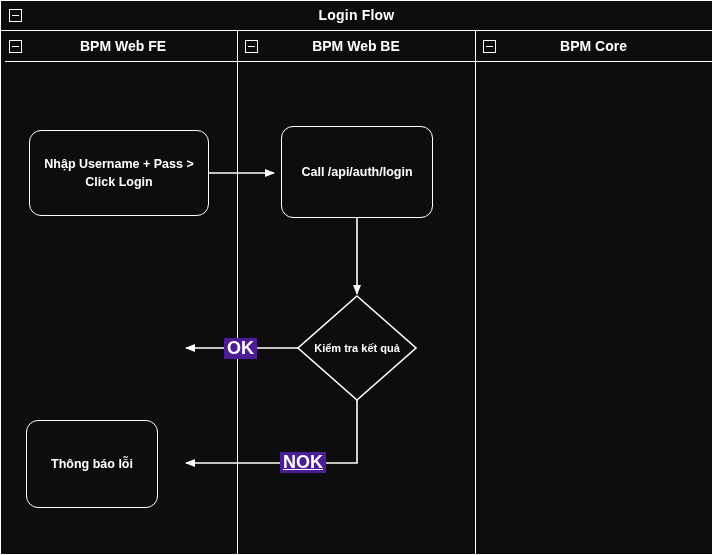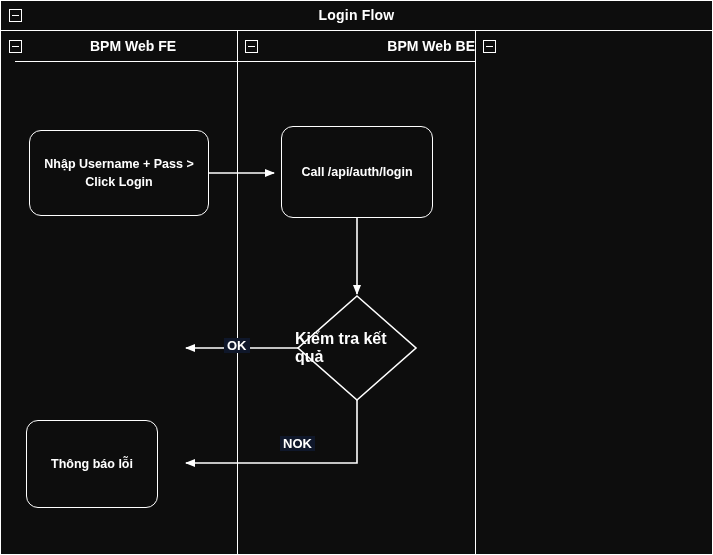--- a/index.html
+++ b/index.html
@@ -111,72 +111,75 @@
   .gateway-label {
     position: absolute;
     left: 0;
     top: 0;
     width: 100%;
     height: 100%;
     display: flex;
     align-items: center;
     justify-content: center;
     color: #ffffff;
-    font-size: 16px;
+    font-size: 11px;
     font-weight: bold;
     pointer-events: none;
   }
 
   
   #connectors {
     position: absolute;
     left: 0;
     top: 0;
     width: 713px;
     height: 555px;
     pointer-events: none;
   }
   .edge-label {
     position: absolute;
     color: #ffffff;
-    font-size: 13px;
-    font-weight: bold;
-    background: #0f172a;
+    font-size: 18px;
+    font-weight: bold;
+    background: #4c1d95;
     padding: 0 3px;
     white-space: nowrap;
   }
 </style>
 </head>
 <body>
 
 <div id="canvas">
 
   <div class="pool-frame"></div>
 
   <div class="pool-title">
     <span>Login Flow</span>
   </div>
   <div class="collapse-box" style="left:9px; top:9px;">
       <i></i>
     </div>
 
-  <div class="lane-header" style="left:15px; width:236px;">
+  <div class="lane-header" style="left:5px; width:236px;">
     <span>BPM Web FE</span>
   </div>
   <div class="collapse-box" style="left:9px; top:40px;">
       <i></i>
     </div>
 
-  <div class="lane-header" style="left:237px; width:238px;justify-content:flex-end;">
+  <div class="lane-header" style="left:237px; width:238px;">
     <span>BPM Web BE</span>
   </div>
   <div class="collapse-box" style="left:245px; top:40px;">
       <i></i>
     </div>
 
+  <div class="lane-header" style="left:475px; width:237px;">
+    <span>BPM Core</span>
+  </div>
   <div class="collapse-box" style="left:483px; top:40px;">
       <i></i>
     </div>
 
   <div class="lane-divider" style="left:237px;"></div>
   <div class="lane-divider" style="left:475px;"></div>
 
   <svg id="connectors">
     <defs>
       <marker id="arrowhead" markerWidth="10" markerHeight="8" refX="9" refY="4" orient="auto" markerUnits="userSpaceOnUse">
@@ -187,21 +190,21 @@
     <path d="M 179,173 L 274,173" stroke="#ffffff" stroke-width="1.6" fill="none" marker-end="url(#arrowhead)"></path>
 
     <path d="M 357,217 L 357,294" stroke="#ffffff" stroke-width="1.6" fill="none" marker-end="url(#arrowhead)"></path>
 
     <path d="M 300,348 L 186,348" stroke="#ffffff" stroke-width="1.6" fill="none" marker-end="url(#arrowhead)"></path>
 
     <path d="M 357,393 L 357,463 L 186,463" stroke="#ffffff" stroke-width="1.6" fill="none" marker-end="url(#arrowhead)"></path>
   </svg>
 
   <div class="edge-label" style="left:224px; top:338px;">OK</div>
-  <div class="edge-label" style="left:280px; top:436px;">NOK</div>
+  <div class="edge-label" style="left:280px; top:452px;text-decoration:underline;">NOK</div>
 
   <div class="task" style="left:29px; top:130px; width:180px; height:86px;">Nhập Username + Pass &gt; Click Login</div>
   <div class="task" style="left:281px; top:126px; width:152px; height:92px;text-align:right;">Call /api/auth/login</div>
   <div class="task" style="left:26px; top:420px; width:132px; height:88px;">Thông báo lỗi</div>
 
   <div class="gateway" style="left:295px; top:293px; width:124px; height:110px;">
     <svg width="124" height="110" viewBox="0 0 124 110">
       <polygon points="62,3 121,55 62,107 3,55" fill="#0d0d0d" stroke="#ffffff" stroke-width="1.6"></polygon>
     </svg>
     <div class="gateway-label">Kiểm tra kết quả</div>

